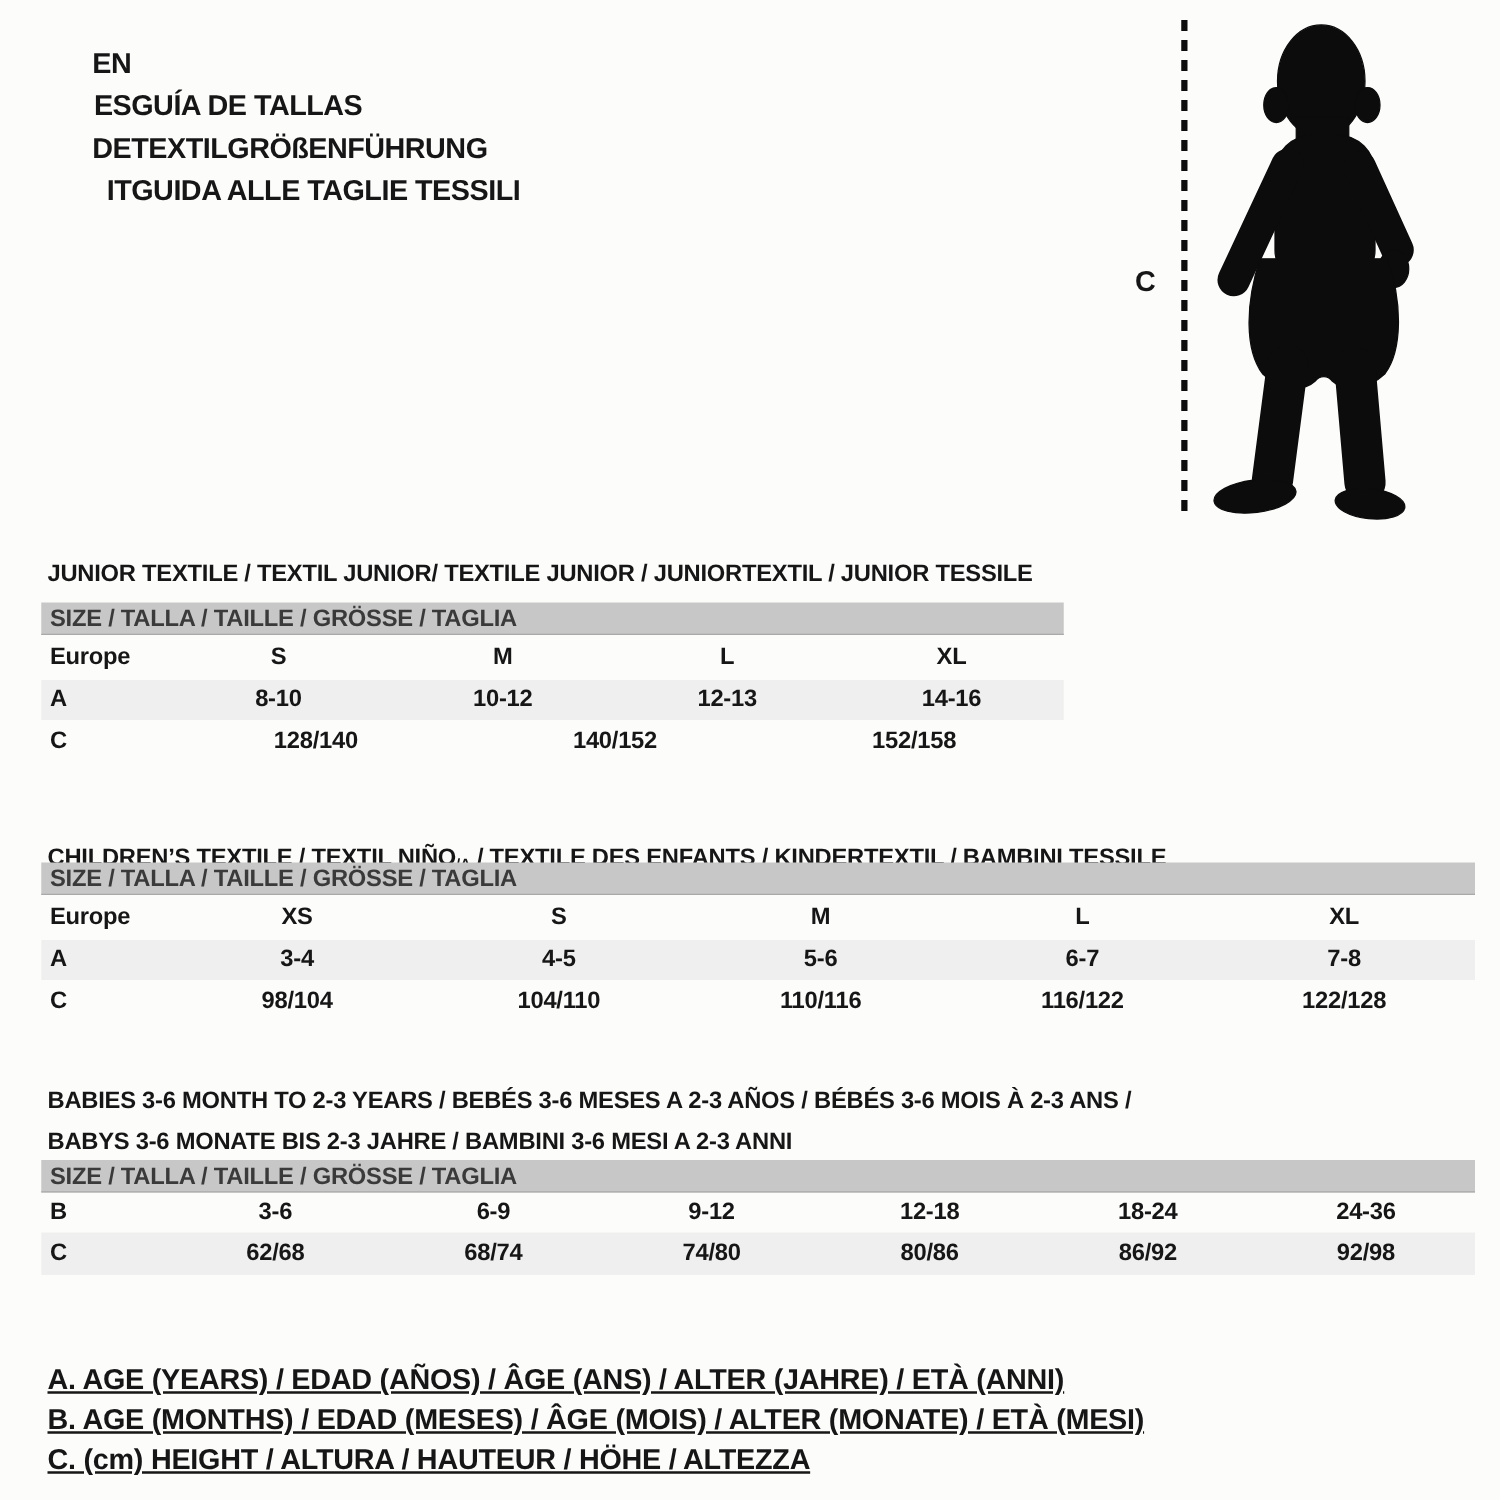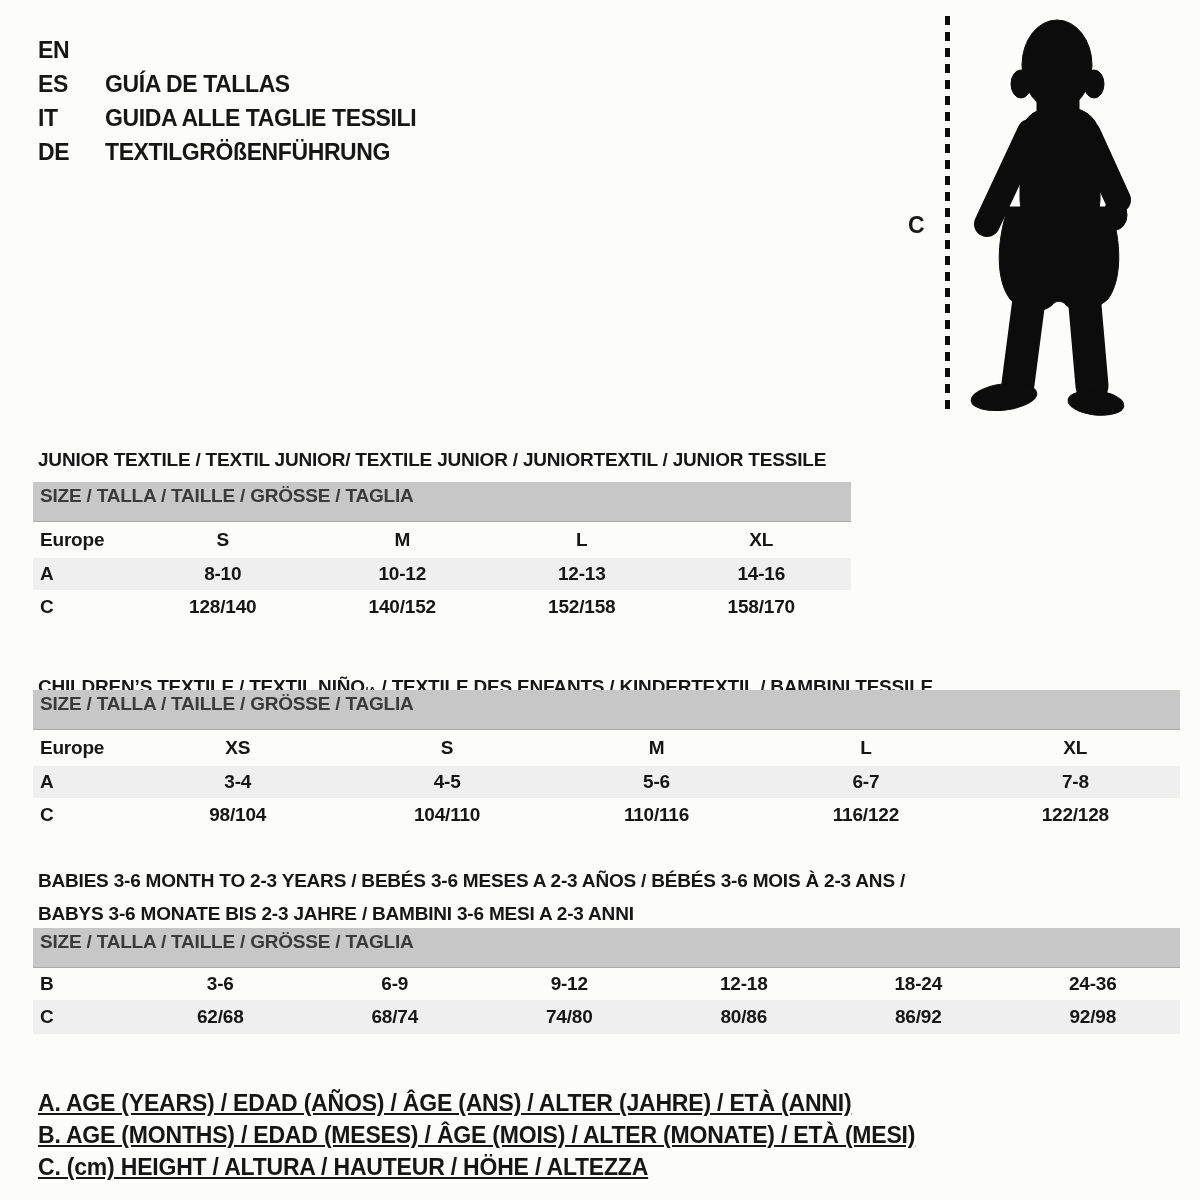--- a/index.html
+++ b/index.html
@@ -7,36 +7,36 @@
     width:1200px;height:1200px;position:relative;overflow:hidden;
     background:#fcfcfb;color:#161616;
     font-family:"Liberation Sans","DejaVu Sans",sans-serif;
     font-weight:700;
   }
   .abs{position:absolute;}
 
   
   .lang-block{left:38px;top:33px;}
   .lang-row{display:flex;height:34px;line-height:34px;font-size:23px;letter-spacing:-0.4px;}
-  .lang-code{width:67px;}
+  .lang-code{width:67px;text-align:right;}
 
   
   .fig-svg{left:960px;top:12px;}
   .dash-line{
     left:945px;top:16px;width:5px;height:400px;
     background:repeating-linear-gradient(180deg,#0c0c0c 0 9px,transparent 9px 16px);
   }
   .measure-c{left:908px;top:212px;font-size:23px;line-height:26px;}
 
   
   .section-title{font-size:19px;line-height:22px;letter-spacing:-0.2px;white-space:nowrap;}
   .tsub{font-size:12px;vertical-align:-3px;}
   .stable{box-sizing:border-box;}
   .size-bar{
-    height:40px;line-height:27px;background:#c7c7c7;border-bottom:1px solid #a9a9a9;
+    height:26px;line-height:27px;background:#c7c7c7;border-bottom:1px solid #a9a9a9;
     padding-left:7px;font-size:19px;letter-spacing:-0.2px;box-sizing:border-box;color:#3a3a3a;
   }
   .trow{display:flex;font-size:19px;letter-spacing:-0.2px;}
   .header-row{height:36px;line-height:36px;justify-content:flex-end;}
   .data-row{height:32px;line-height:32px;}
   .row-tall{height:34px;line-height:34px;}
   .shaded{background:#efefef;}
   .tlabel{width:100px;padding-left:7px;box-sizing:border-box;}
   .tcell{flex:1;text-align:center;}
 
@@ -48,26 +48,26 @@
 
 <header class="abs lang-block">
   <div class="lang-row">
     <span class="lang-code">EN</span>
   </div>
   <div class="lang-row">
     <span class="lang-code">ES</span>
     <span class="lang-label">GUÍA DE TALLAS</span>
   </div>
   <div class="lang-row">
+    <span class="lang-code">DE</span>
+    <span class="lang-label">TEXTILGRÖßENFÜHRUNG</span>
+  </div>
+  <div class="lang-row">
     <span class="lang-code">IT</span>
     <span class="lang-label">GUIDA ALLE TAGLIE TESSILI</span>
-  </div>
-  <div class="lang-row">
-    <span class="lang-code">DE</span>
-    <span class="lang-label">TEXTILGRÖßENFÜHRUNG</span>
   </div>
 </header>
 
 <div class="abs dash-line"></div>
 <span class="abs measure-c">C</span>
 <svg class="abs fig-svg" width="180" height="406" viewBox="0 0 180 406">
   <g fill="#0c0c0c" stroke="#0c0c0c">
 
     <ellipse cx="97" cy="53" rx="35" ry="45"></ellipse>
     <ellipse cx="61" cy="72" rx="10" ry="14"></ellipse>
@@ -107,21 +107,20 @@
     <span class="tcell">8-10</span>
     <span class="tcell">10-12</span>
     <span class="tcell">12-13</span>
     <span class="tcell">14-16</span>
   </div>
   <div class="trow data-row row-tall">
     <span class="tlabel">C</span>
     <span class="tcell">128/140</span>
     <span class="tcell">140/152</span>
     <span class="tcell">152/158</span>
-    <span class="tcell">158/170</span>
   </div>
 </div>
 
 <h2 class="abs section-title" style="left:38px;top:660px;">
   <span>CHILDREN’S TEXTILE / TEXTIL NIÑO</span><span class="tsub">/A</span><span> / TEXTILE DES ENFANTS / KINDERTEXTIL / BAMBINI TESSILE</span>
 </h2>
 <div class="abs stable" style="left:33px;top:690px;width:1147px;">
   <div class="size-bar">SIZE / TALLA / TAILLE / GRÖSSE / TAGLIA</div>
   <div class="trow header-row">
     <span class="tlabel">Europe</span>

